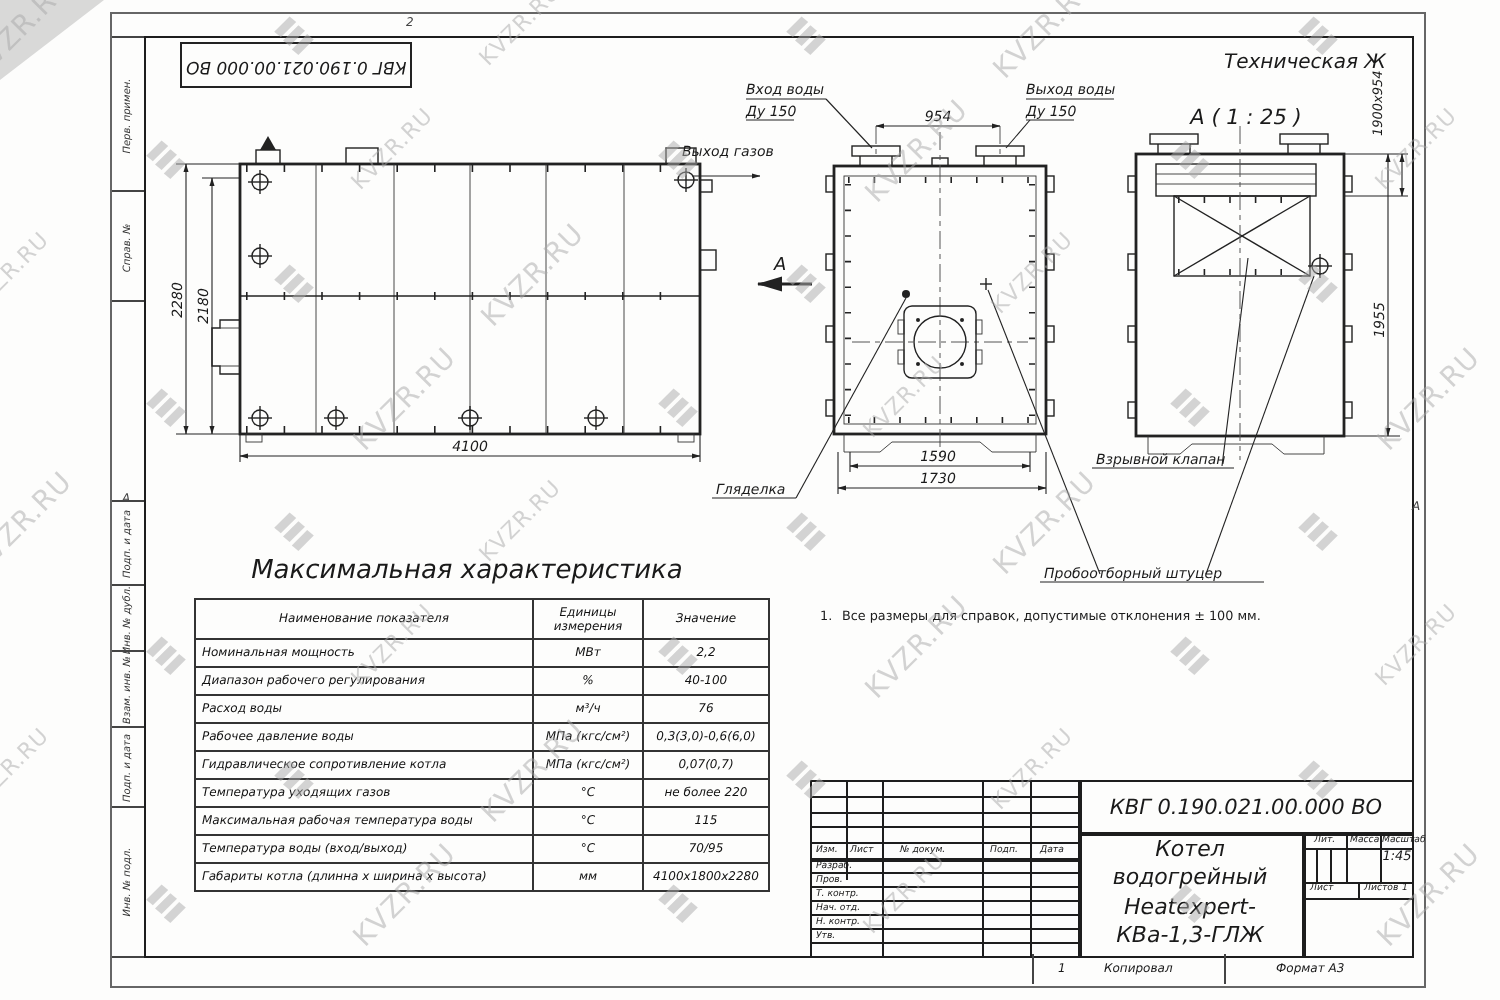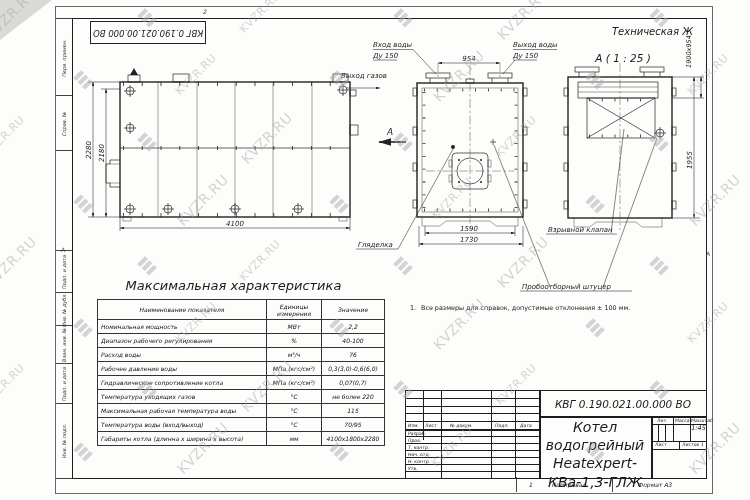--- a/index.html
+++ b/index.html
@@ -46,21 +46,21 @@
   #notes li{list-style:none;counter-increment:n;position:relative;margin-bottom:1px}
   #notes li::before{content:counter(n) ".";position:absolute;left:-11px}
   
   #tb{left:405px;top:390px;width:301px;height:87px;border-left:1.5px solid #1d1d1d;
     border-top:1.5px solid #1d1d1d;z-index:30;font-style:italic}
   .tb-line{position:absolute;background:#1d1d1d}
   .tb-lbl{position:absolute;font-size:4.6px;white-space:nowrap}
   #tb-doc{position:absolute;left:133px;top:0;width:168px;height:25px;display:flex;
     align-items:center;justify-content:center;font-size:10.5px;white-space:nowrap}
   #tb-name{position:absolute;left:133px;top:27px;width:112px;text-align:center;
-    font-size:14px;line-height:1.3}
+    font-size:11px;line-height:1.3}
   #tb-scale{position:absolute;left:284px;top:33px;width:17px;text-align:center;font-size:6.5px}
   #tb-logo{position:absolute;left:245px;top:58px;width:56px;height:29px;display:flex;
     align-items:center;justify-content:center;gap:2px}
   #tb-brand{font-size:12px;font-weight:bold;font-style:normal;letter-spacing:.5px}
   .tb-co{font-size:5.2px;line-height:1.15;font-style:italic}
   
   .foot{z-index:25;font-size:6px;font-style:italic}
   .foot-div{position:absolute;width:1px;background:#444;z-index:21}
   
   #wm-layer{left:0;top:0;width:750px;height:500px;z-index:50;pointer-events:none}

